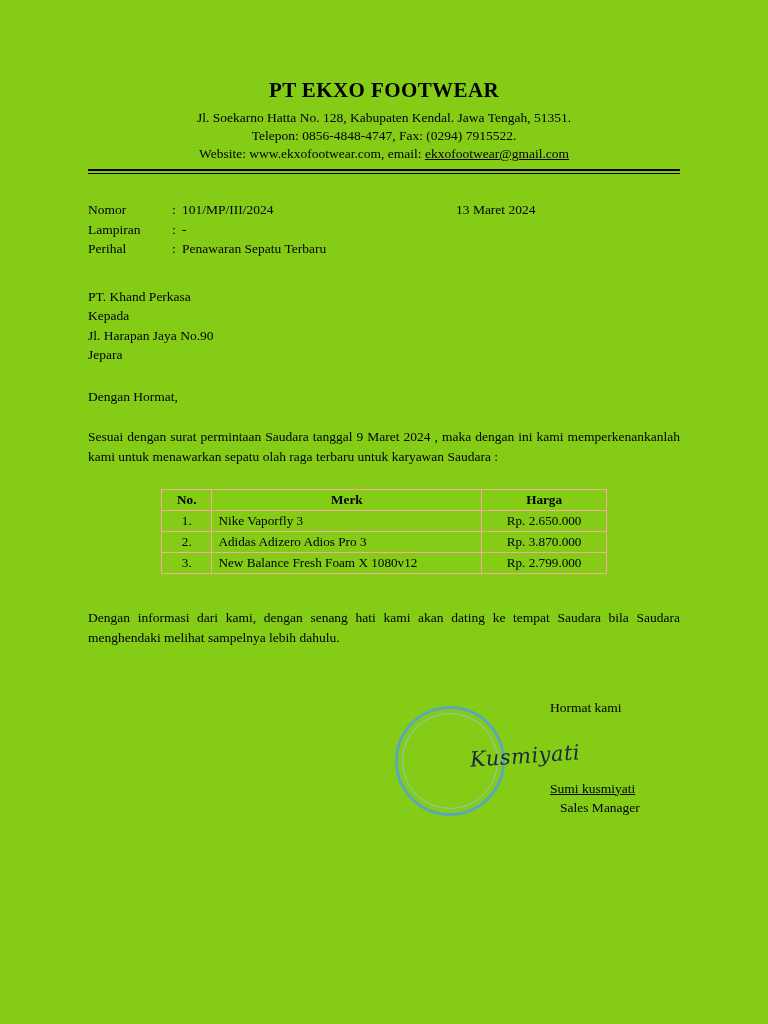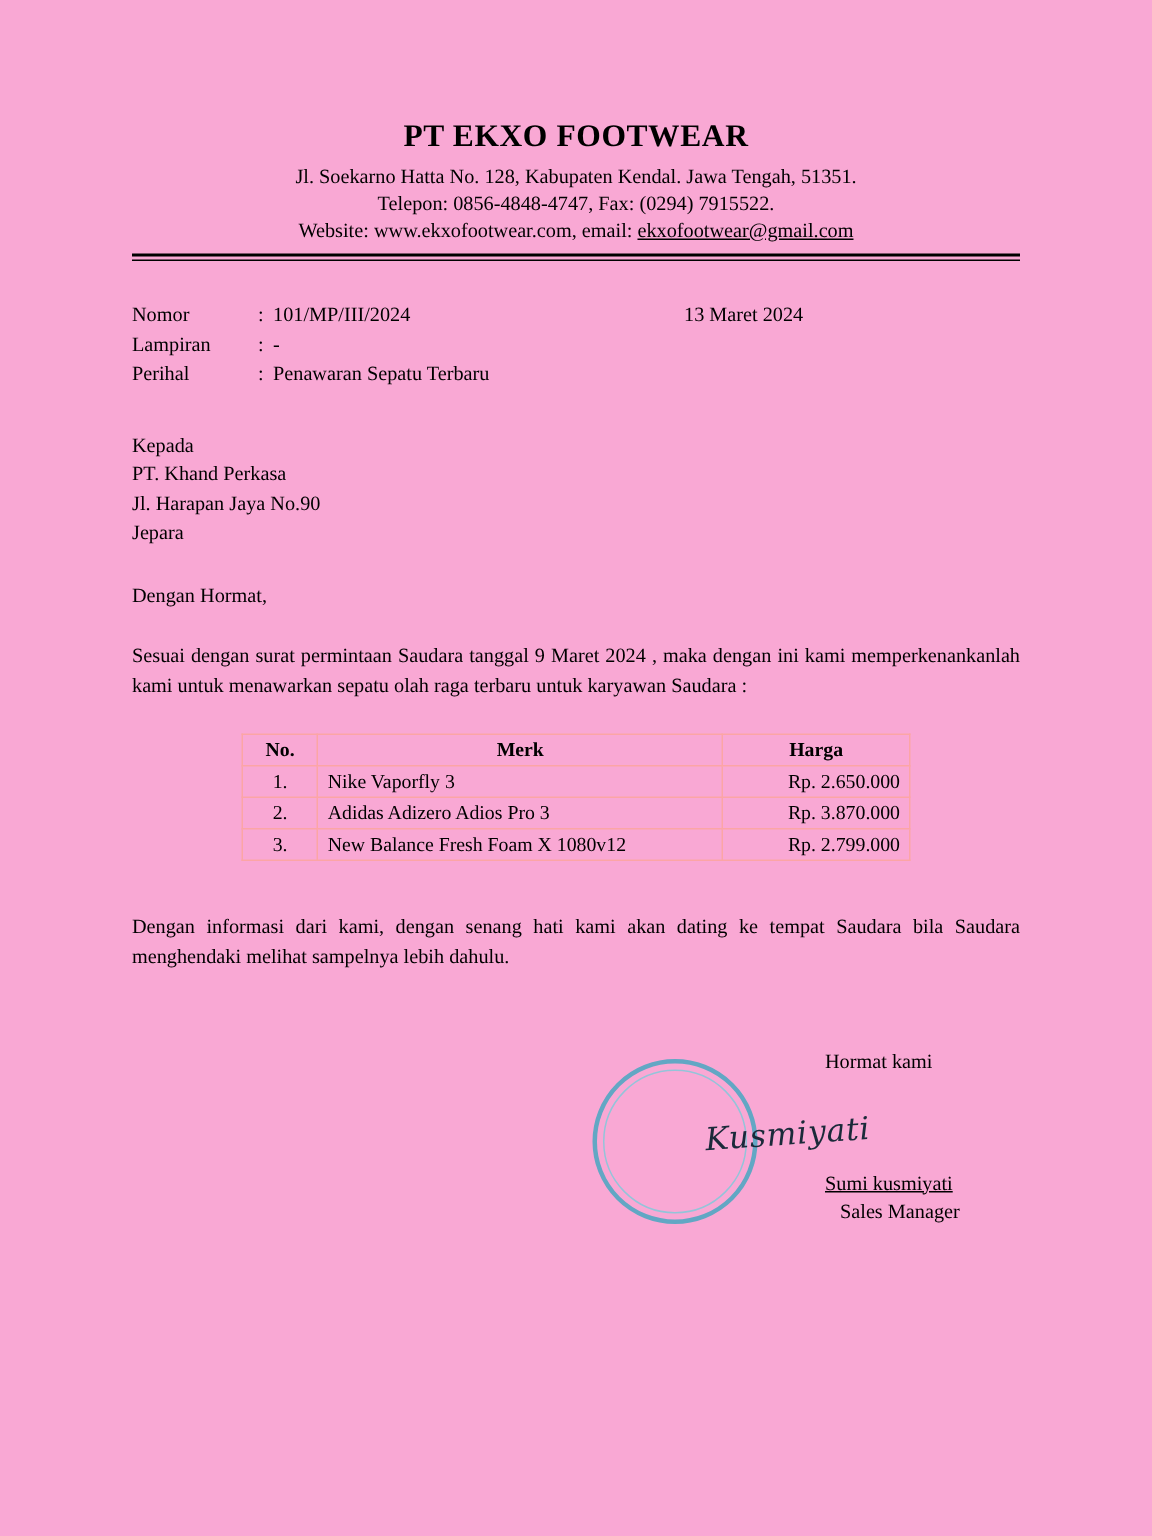--- a/index.html
+++ b/index.html
@@ -10,21 +10,21 @@
   body {
     width: 768px;
     height: 1024px;
     font-family: "Liberation Serif", serif;
     color: #000;
   }
   .page {
     position: relative;
     width: 768px;
     height: 1024px;
-    background: #f9a8d4;
+    background: #84cc16;
     overflow: hidden;
   }
   .letter {
     position: absolute;
     left: 88px;
     top: 78px;
     width: 592px;
   }
   .company-name {
     text-align: center;
@@ -112,21 +112,21 @@
     border: 1px solid #fca5a5;
     padding: 1px 6px;
     line-height: 18px;
   }
   table.items th {
     text-align: center;
     font-weight: bold;
   }
   .col-no { width: 40px; text-align: center; }
   .col-merk { width: 286px; text-align: left; }
-  .col-harga { width: 120px; text-align: right; }
+  .col-harga { width: 120px; text-align: center; }
   td.col-no { text-align: center; }
 
   .closing {
     margin-top: 50px;
     position: relative;
     height: 140px;
   }
   .sign-block {
     position: absolute;
     left: 372px;
@@ -208,22 +208,22 @@
         <div class="meta-value">-</div>
       </div>
       <div class="meta-row">
         <div class="meta-label">Perihal</div>
         <div class="meta-colon">:</div>
         <div class="meta-value">Penawaran Sepatu Terbaru</div>
       </div>
     </div>
 
     <div class="recipient">
+      <div>PT. Khand Perkasa</div>
       <div>Kepada</div>
-      <div>PT. Khand Perkasa</div>
       <div>Jl. Harapan Jaya No.90</div>
       <div>Jepara</div>
     </div>
 
     <div class="salutation">Dengan Hormat,</div>
 
     <div class="body-para">Sesuai dengan surat permintaan Saudara tanggal 9 Maret 2024 , maka dengan ini kami memperkenankanlah kami untuk menawarkan sepatu olah raga terbaru untuk karyawan Saudara :</div>
 
     <table class="items">
       <thead>

